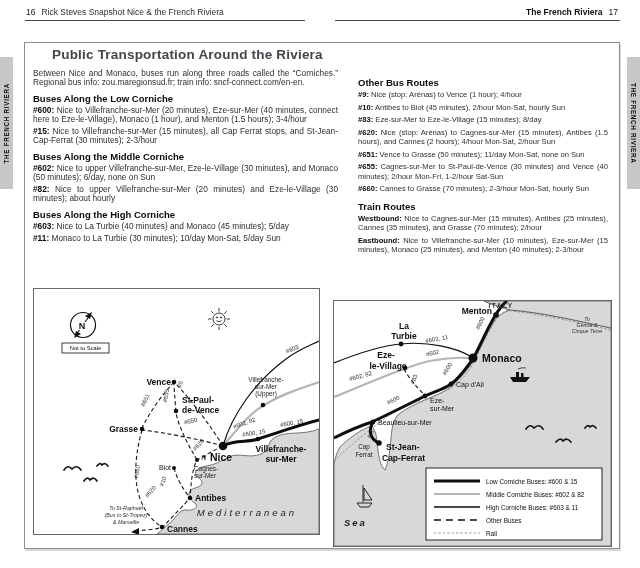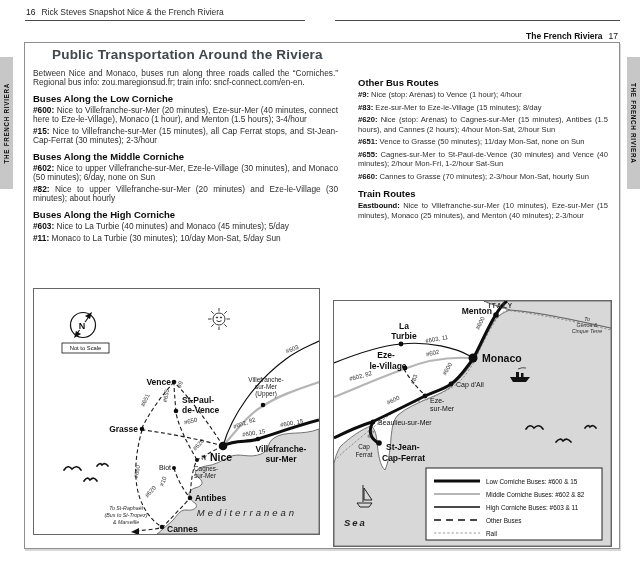--- a/index.html
+++ b/index.html
@@ -1,21 +1,21 @@
 <!DOCTYPE html>
 <html><head>
 <meta charset="utf-8">
 <style>
   html,body{margin:0;padding:0;background:#fff;}
   .page{position:relative;width:640px;height:568px;background:#fff;overflow:hidden;
         font-family:"Liberation Sans",sans-serif;color:#222;}
   
   .hdr{position:absolute;top:7px;font-size:8.5px;color:#2c2c2c;white-space:nowrap;}
   .hdr-left{left:26px;}
-  .hdr-right{right:22px;margin-top:24px;}
+  .hdr-right{right:22px;}
   .pagenum{color:#111;}
   .hdr-right .booktitle{font-weight:bold;color:#111;}
   .hdr .sep{display:inline-block;width:6px;}
   .rule{position:absolute;top:20px;height:1px;background:#4a4a4a;}
   .rule-left{left:25px;width:280px;}
   .rule-right{left:335px;width:285px;}
   
   .tab{position:absolute;top:57px;width:13px;height:132px;background:#c7c7c7;
        display:flex;align-items:center;justify-content:center;}
   .tab span{font-size:6.3px;font-weight:bold;letter-spacing:.7px;white-space:nowrap;color:#0d0d0d;}
@@ -94,26 +94,28 @@
     <p class="entry"><b>#602:</b> <span>Nice to upper Villefranche-sur-Mer, Eze-le-Village (30 minutes), and Monaco (50 minutes); 6/day, none on Sun</span></p>
     <p class="entry"><b>#82:</b> <span>Nice to upper Villefranche-sur-Mer (20 minutes) and Eze-le-Village (30 minutes); about hourly</span></p>
     <h2 class="gh">Buses Along the High Corniche</h2>
     <p class="entry"><b>#603:</b> <span>Nice to La Turbie (40 minutes) and Monaco (45 minutes); 5/day</span></p>
     <p class="entry"><b>#11:</b> <span>Monaco to La Turbie (30 minutes); 10/day Mon-Sat, 5/day Sun</span></p>
   </div>
 
   <div class="colR">
     <h2 class="gh">Other Bus Routes</h2>
     <p class="entry"><b>#9:</b> <span>Nice (stop: Arénas) to Vence (1 hour); 4/hour</span></p>
+    <p class="entry"><b>#10:</b> <span>Antibes to Biot (45 minutes), 2/hour Mon-Sat, hourly Sun</span></p>
     <p class="entry"><b>#83:</b> <span>Eze-sur-Mer to Eze-le-Village (15 minutes); 8/day</span></p>
     <p class="entry"><b>#620:</b> <span>Nice (stop: Arénas) to Cagnes-sur-Mer (15 minutes), Antibes (1.5 hours), and Cannes (2 hours); 4/hour Mon-Sat, 2/hour Sun</span></p>
     <p class="entry"><b>#651:</b> <span>Vence to Grasse (50 minutes); 11/day Mon-Sat, none on Sun</span></p>
     <p class="entry"><b>#655:</b> <span>Cagnes-sur-Mer to St-Paul-de-Vence (30 minutes) and Vence (40 minutes); 2/hour Mon-Fri, 1-2/hour Sat-Sun</span></p>
     <p class="entry"><b>#660:</b> <span>Cannes to Grasse (70 minutes); 2-3/hour Mon-Sat, hourly Sun</span></p>
     <h2 class="gh">Train Routes</h2>
+    <p class="entry"><b>Westbound:</b> <span>Nice to Cagnes-sur-Mer (15 minutes), Antibes (25 minutes), Cannes (35 minutes), and Grasse (70 minutes); 2/hour</span></p>
     <p class="entry"><b>Eastbound:</b> <span>Nice to Villefranche-sur-Mer (10 minutes), Eze-sur-Mer (15 minutes), Monaco (25 minutes), and Menton (40 minutes); 2-3/hour</span></p>
   </div>
 
   <div class="mapbox" id="mapL">
     <svg viewBox="0 0 285 245" width="285" height="245">
       <path class="sea" d="M285,140 C268,147 252,141 240,149 C232,154 237,161 227,165 C215,170 205,163 195,168 C187,172 181,176 172,177 C162,179 158,184 165,189 C170,193 169,197 161,199 C152,202 154,210 161,214 C165,218 160,222 153,221 C145,220 143,228 137,233 C131,238 127,242 123,245 L285,245 Z"></path>
 
       <path class="ln-dash" d="M189,157 C176,136 158,112 142,95"></path>
       <path class="ln-dash" d="M163,171 C152,152 145,138 142,124 C141,110 140,100 140,95"></path>
       <path class="ln-dash" d="M140,93 C128,106 115,124 108,139"></path>

